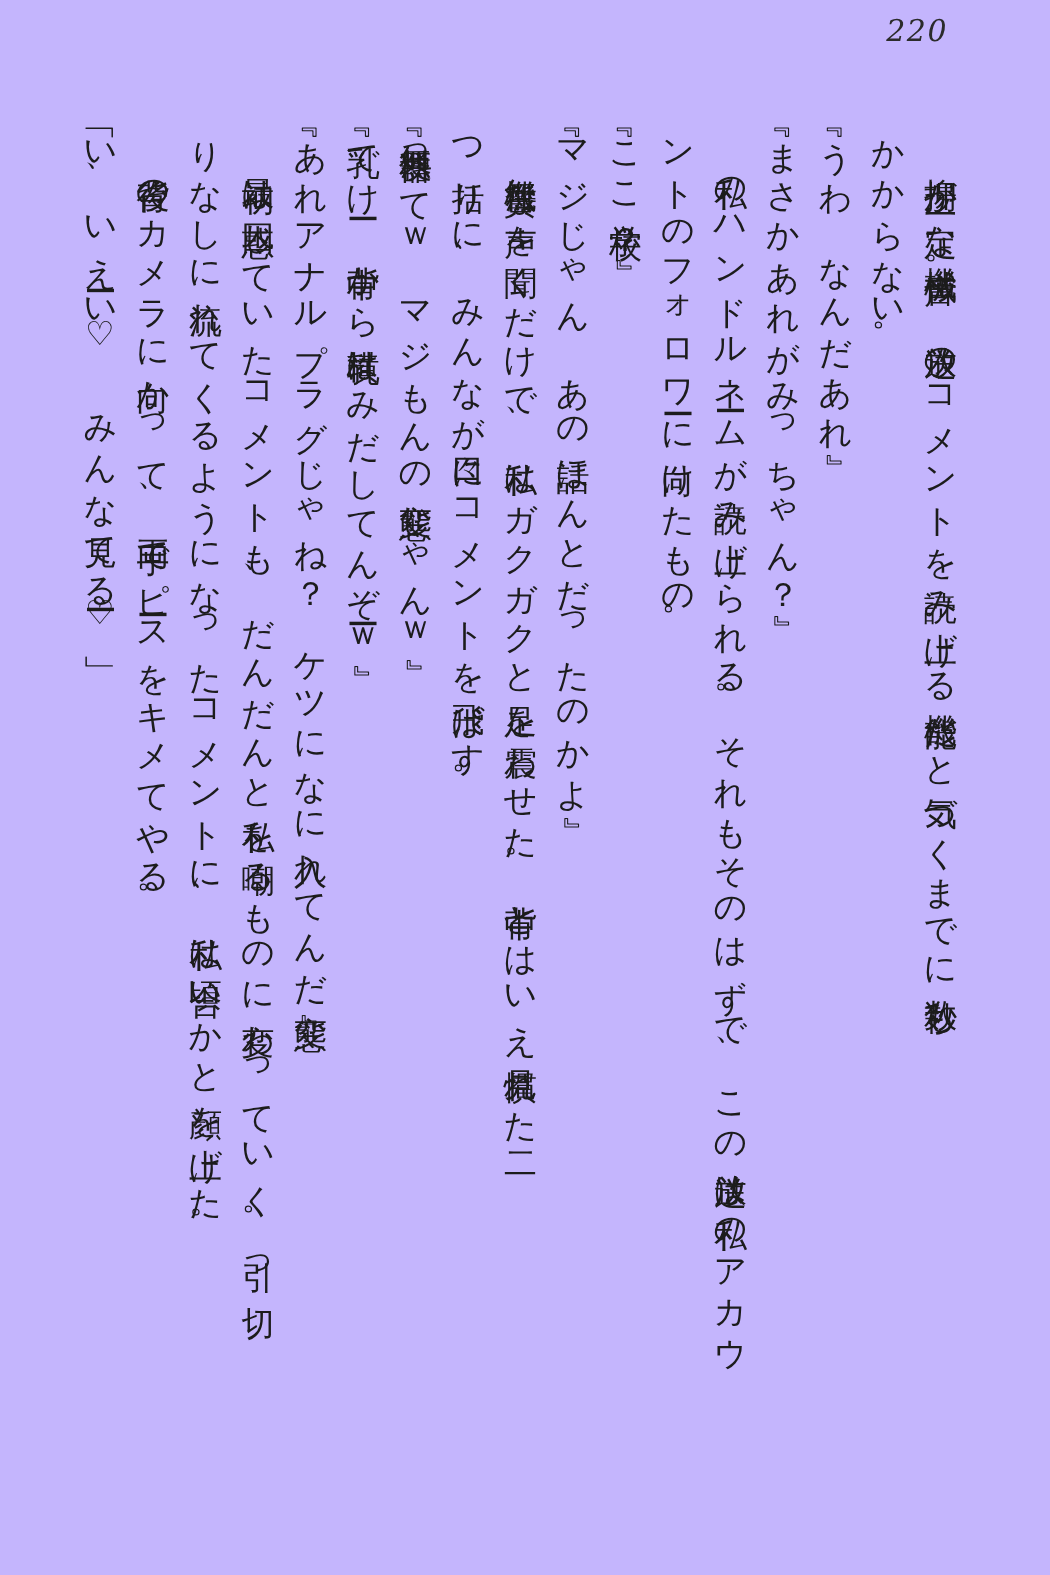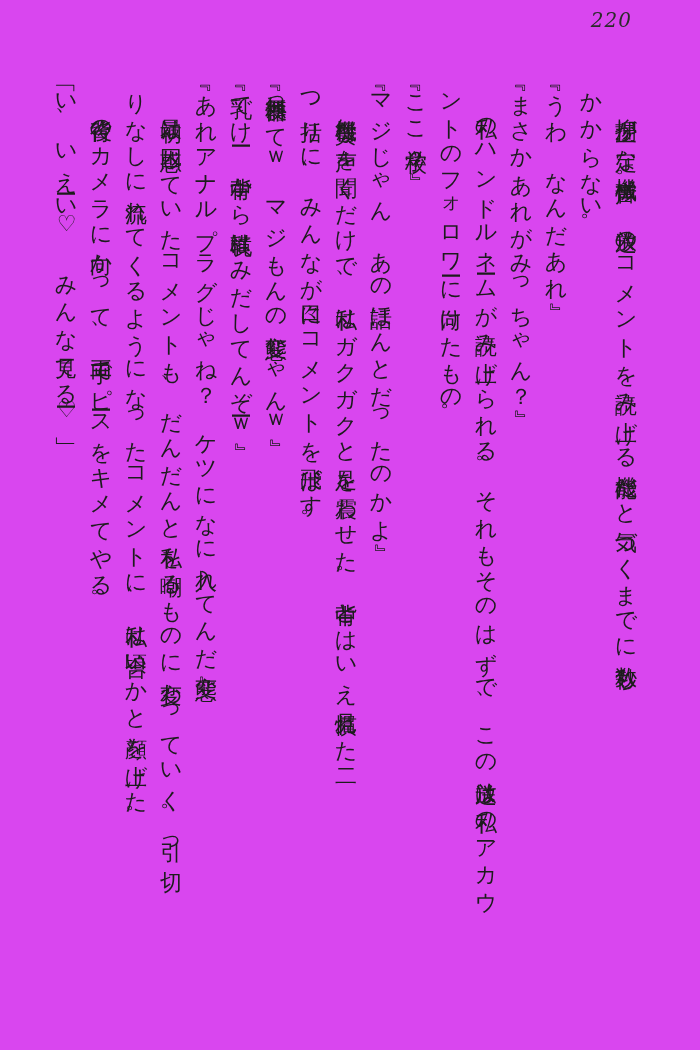--- a/index.html
+++ b/index.html
@@ -10,21 +10,21 @@
     width: 700px;
     height: 1050px;
     background: #fafafa;
     position: relative;
     overflow: hidden;
     font-family: "DejaVu Serif", "Liberation Serif", serif;
   }
   .book-page {
     position: absolute;
     inset: 0;
-    background: #d946ef;
+    background: #c4b5fd;
   }
   .page-number {
     position: absolute;
     top: 8px;
     right: 68px;
     font-style: italic;
     font-size: 20px;
     letter-spacing: 1px;
     color: #2b2b2b;
   }

